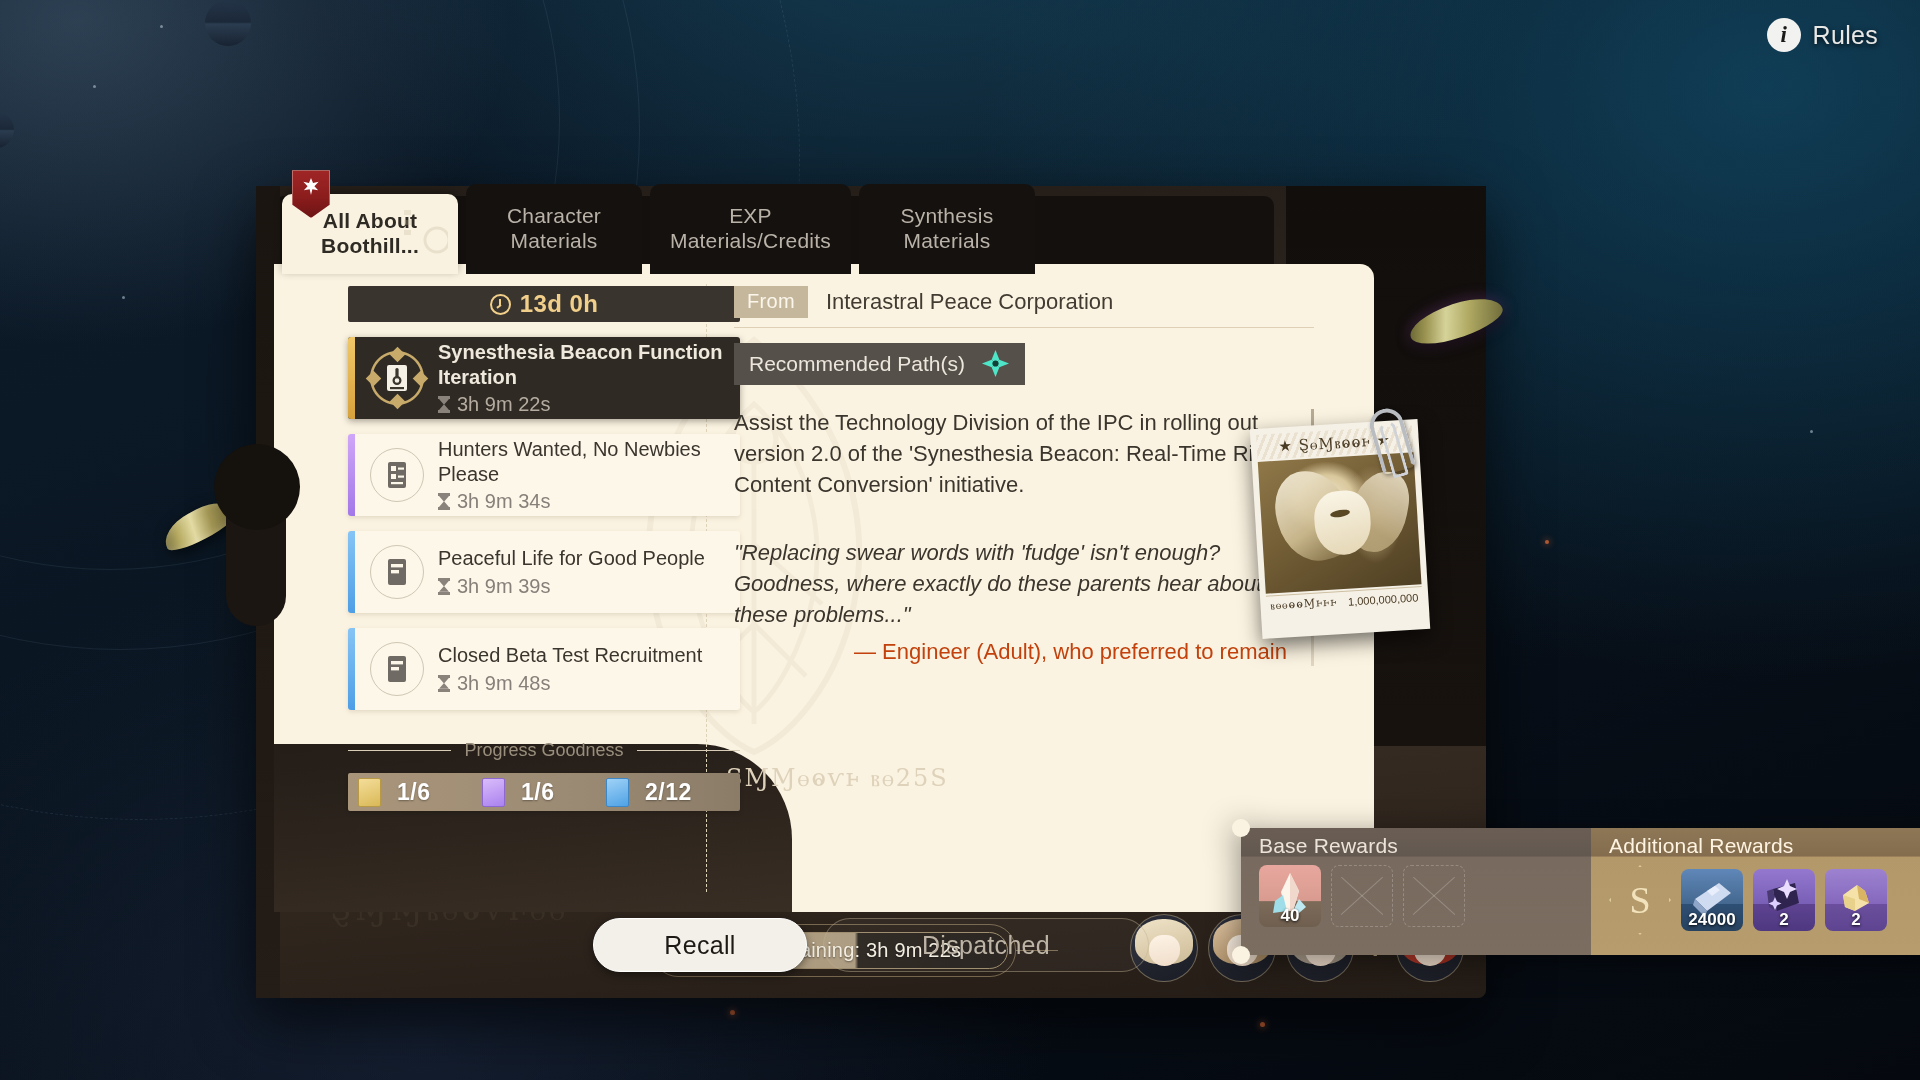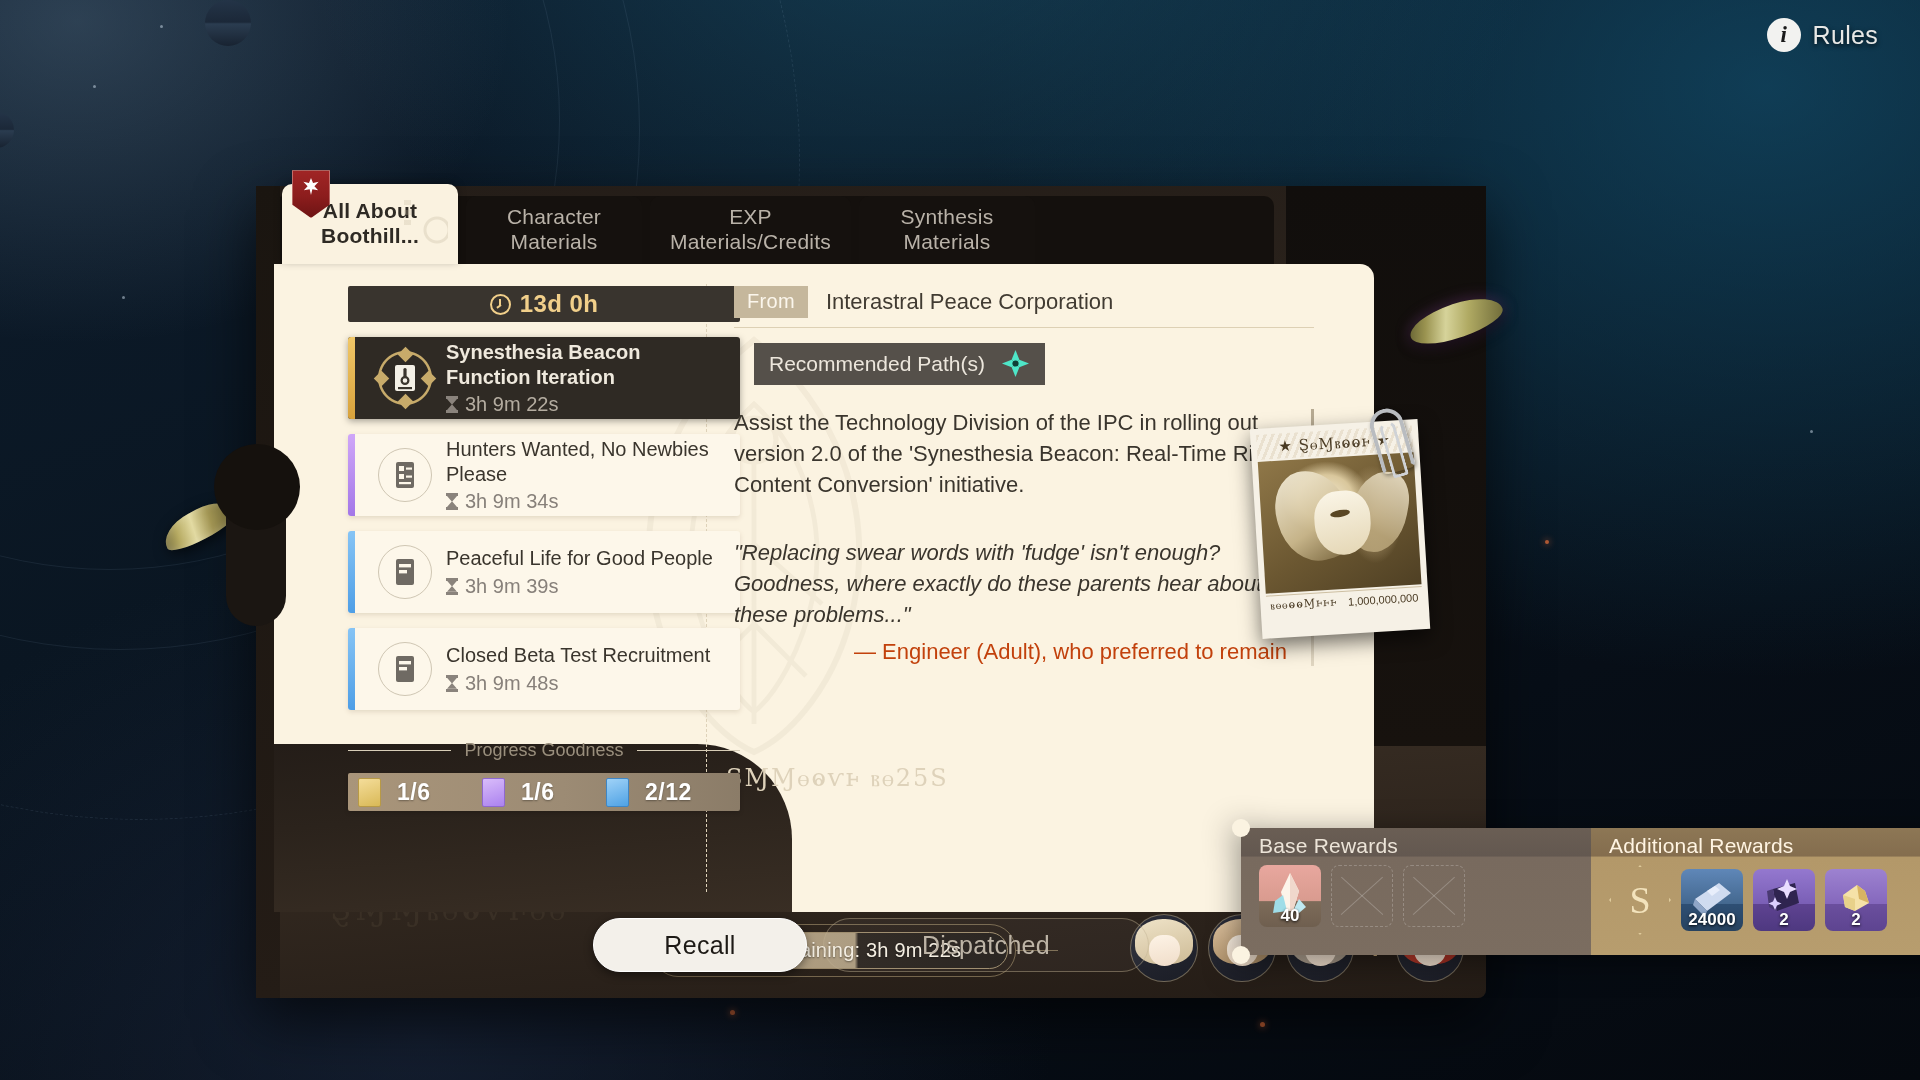--- a/index.html
+++ b/index.html
@@ -82,21 +82,21 @@
 
   
   #darkcard{
     position:absolute; left:18px; top:10px; width:1000px; height:88px;
     background:#14100d; border-radius:10px;
   }
 
   
   #tabs{ position:absolute; left:26px; top:-2px; display:flex; align-items:flex-end; z-index:25; }
   .tab{
-    height:68px; min-width:176px;
+    height:90px; min-width:176px;
     display:flex; align-items:center; justify-content:center; text-align:center;
     border-radius:10px 10px 0 0;
     padding:0 20px; line-height:1.18; font-size:21px;
     background:#15110e; color:#b9b2a8; cursor:pointer;
     margin-right:8px; position:relative; letter-spacing:.2px;
   }
   .tab.active{
     background:#faf2e0; color:#2e2a24; font-weight:bold;
     height:80px; box-shadow:0 -2px 8px rgba(0,0,0,.3);
   }
@@ -154,21 +154,21 @@
   .clockIco{
     width:21px;height:21px;border-radius:50%;border:2.2px solid #f1cf8a;
     position:relative; flex:none;
   }
   .clockIco::before{content:"";position:absolute;left:50%;top:3px;width:2px;height:7px;background:#f1cf8a;transform:translateX(-50%);}
   .clockIco::after{content:"";position:absolute;left:50%;top:9px;width:2px;height:5px;background:#f1cf8a;transform-origin:top;transform:rotate(55deg);}
 
   .qitem{
     position:relative; margin-top:15px; height:82px;
     display:flex; align-items:center; gap:14px;
-    background:#fdf7ea; border-radius:3px; padding-left:30px;
+    background:#fdf7ea; border-radius:3px; padding-left:22px;
     box-shadow:0 2px 5px rgba(120,100,70,.18);
     cursor:pointer; overflow:hidden;
   }
   .qitem .accent{ position:absolute; left:0; top:0; bottom:0; width:7px; }
   .qitem.sel{ background:#2f2a24; box-shadow:0 2px 7px rgba(0,0,0,.35); }
   .qitem.sel .qtitle{ color:#efe9dd; font-weight:bold; }
   .qitem.sel .qtime{ color:#b4aca0; }
 
   .qicon{ flex:none; width:54px;height:54px;border-radius:50%;
     border:1.6px solid #cfc6b3; display:flex;align-items:center;justify-content:center; }
@@ -216,21 +216,21 @@
   
   #rightcol{ position:absolute; left:460px; top:22px; width:580px; z-index:5; }
   #fromRow{ display:flex; align-items:center; gap:18px;
      border-bottom:1.4px solid #ddd0b4; padding-bottom:9px; }
   .chip{
     background:#c5b79c; color:#fbf6ec; font-size:20px;
     padding:4px 13px 5px; letter-spacing:.3px;
   }
   #fromVal{ font-size:22px; color:#413b32; }
   #pathRow{ margin-top:15px; display:inline-flex; align-items:center; gap:16px;
-     background:#55504a; padding:6px 15px 7px;margin-left:20px; }
+     background:#55504a; padding:6px 15px 7px; }
   #pathRow .chipTxt{ color:#ece6dc; font-size:21px; }
   .pathIco{ width:29px;height:29px; position:relative; flex:none; }
 
   #descBox{ margin-top:22px; position:relative; padding-right:24px; }
   #descBox .scrollTrack{
     position:absolute; right:0; top:2px; bottom:2px; width:3px;
     background:#e0d6c1;
   }
   #descBox .scrollThumb{ position:absolute; right:0; top:2px; width:3px; height:120px;
     background:#b7ab93; }

